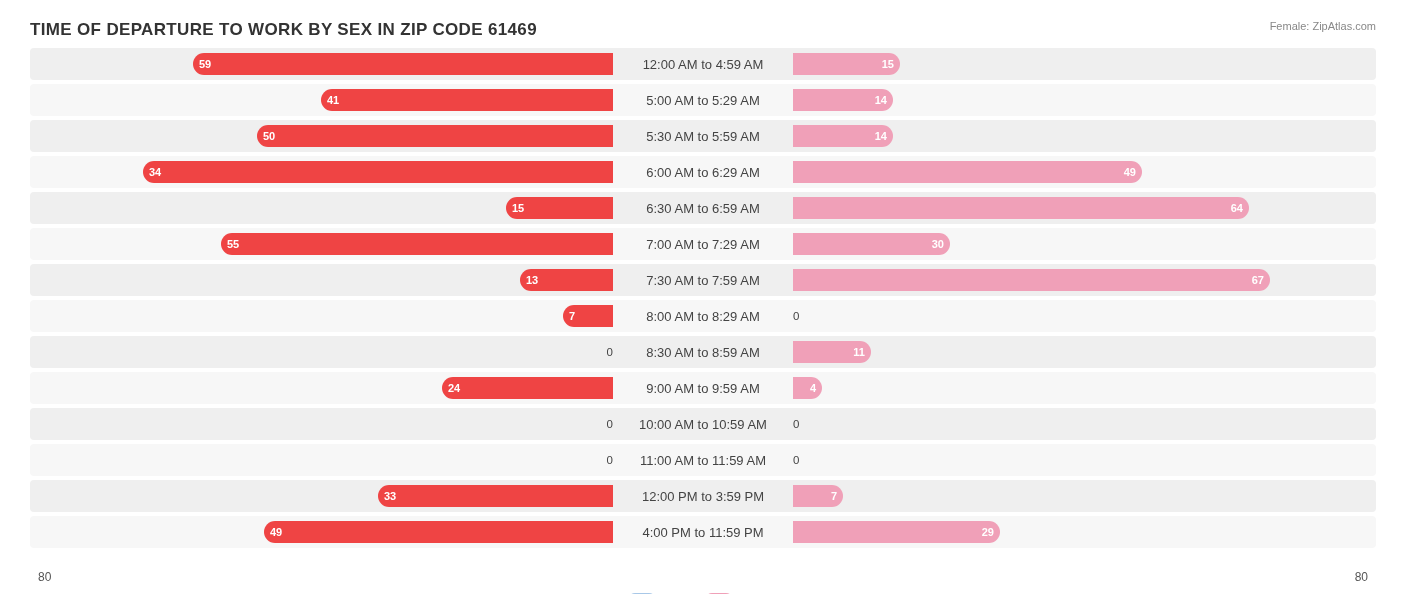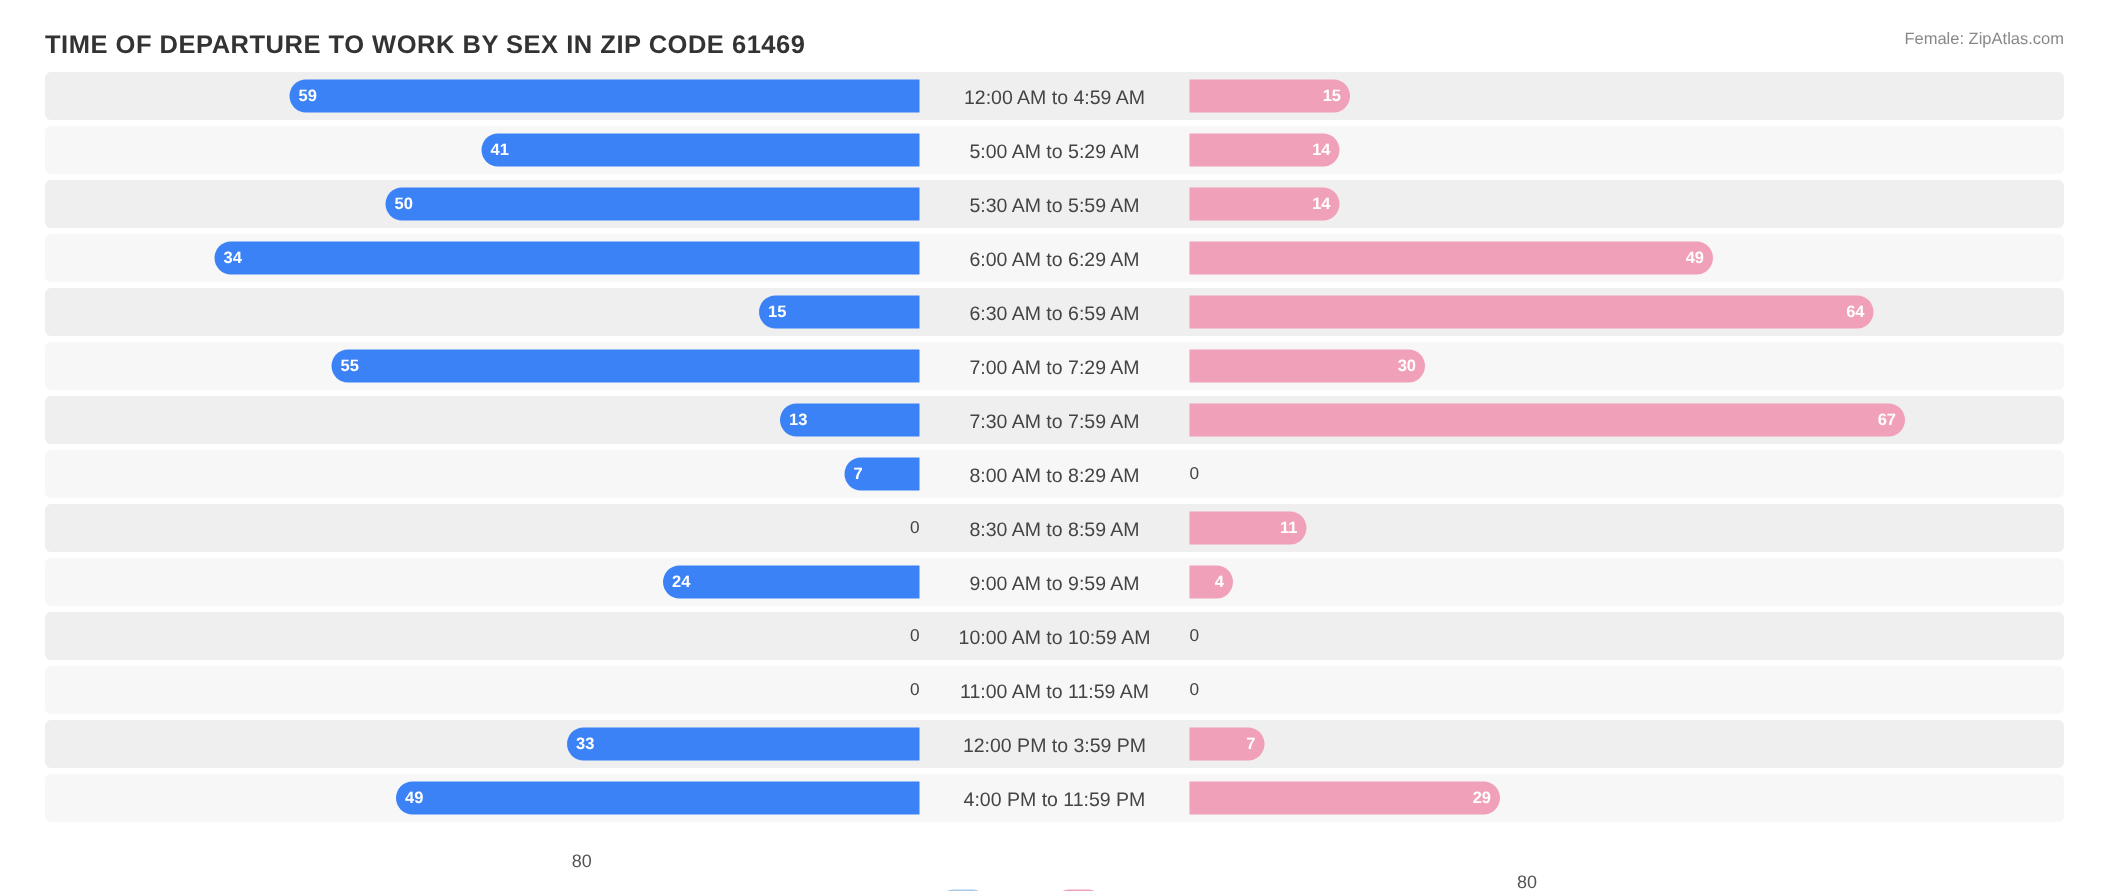--- a/index.html
+++ b/index.html
@@ -80,21 +80,21 @@
       width: 180px;
       min-width: 180px;
       text-align: center;
       font-size: 13px;
       color: #444;
       z-index: 2;
       padding: 0 4px;
     }
     .bar-male {
       height: 22px;
-      background: #3b82f6;
+      background: #ef4444;
       border-radius: 11px 0 0 11px;
       position: absolute;
       right: 0;
       display: flex;
       align-items: center;
     }
     .bar-female {
       height: 22px;
       background: #f0a0b8;
       border-radius: 0 11px 11px 0;
@@ -149,21 +149,20 @@
       height: 14px;
       border-radius: 7px;
     }
     .axis-row {
       display: flex;
       align-items: center;
       width: 100%;
       position: relative;
       height: 20px;
       margin-top: 19px;
-      flex-direction: column;
     }
     .axis-left {
       width: 49%;
       text-align: left;
       padding-left: 8px;
       font-size: 12px;
       color: #555;
       font-weight: 500;
     }
     .axis-right {

